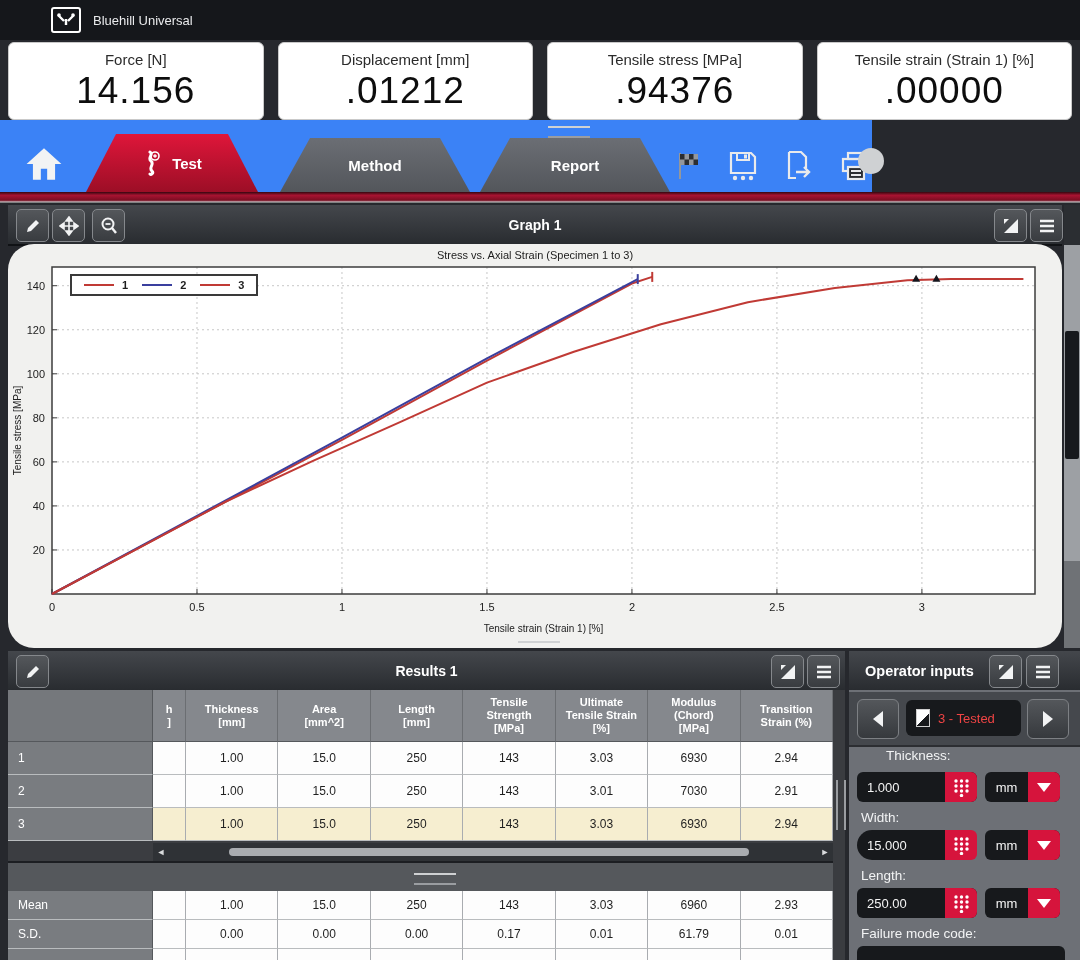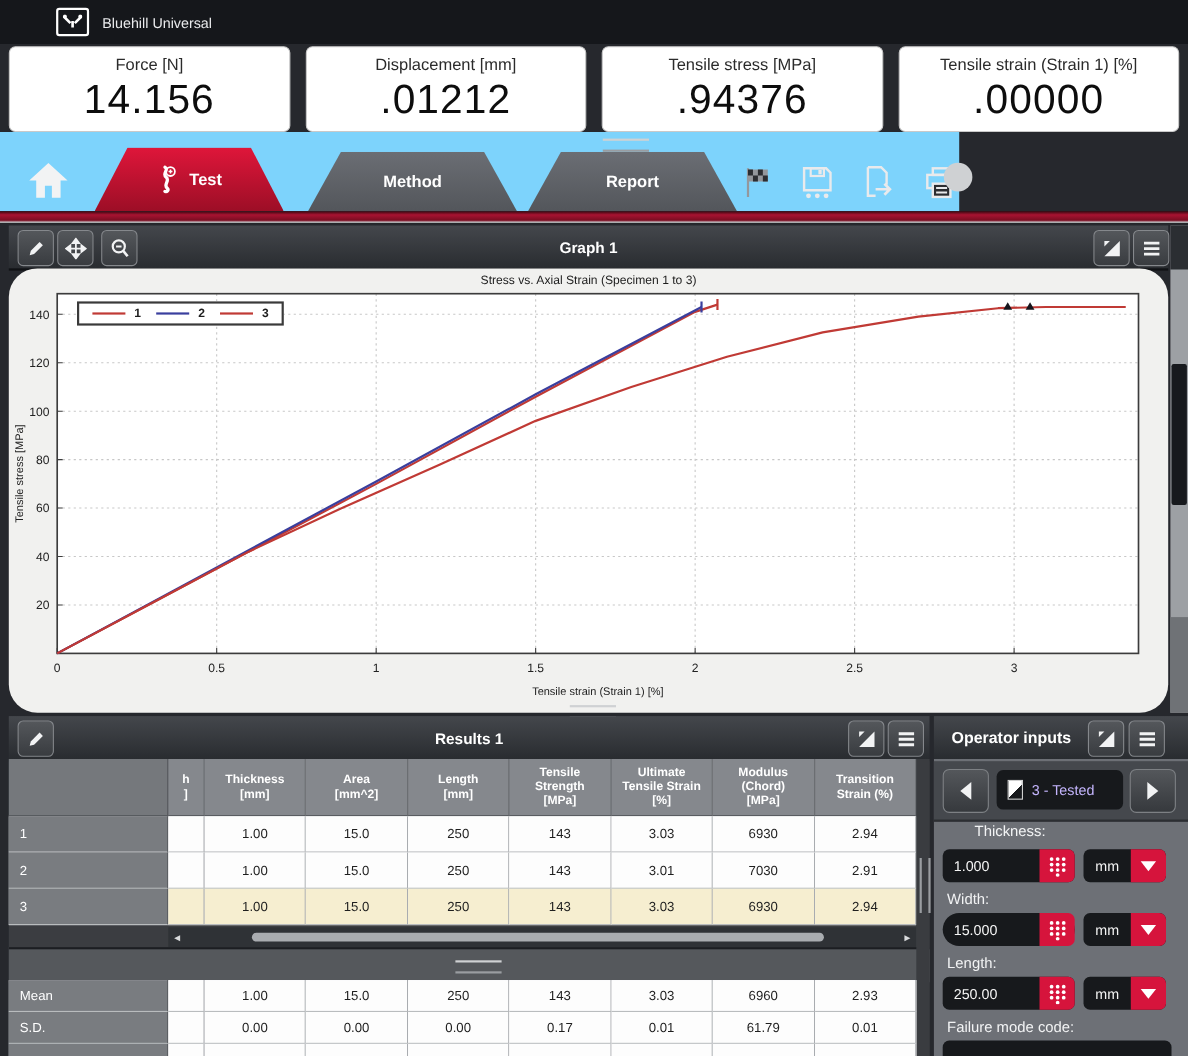--- a/index.html
+++ b/index.html
@@ -15,21 +15,21 @@
 
   
   #metrics{position:absolute;left:0;top:42px;width:1080px;height:78px;display:flex;
            gap:14px;padding:0 8px;box-sizing:border-box;}
   .metric{flex:1;background:#ffffff;border:1px solid #c9c9c9;border-radius:6px;
           display:flex;flex-direction:column;align-items:center;justify-content:center;}
   .metric-label{font-size:15px;color:#2b2b2b;line-height:20px;}
   .metric-value{font-size:37px;color:#0d0d0d;line-height:42px;letter-spacing:1px;}
 
   
-  #tabbar{position:absolute;left:0;top:120px;width:872px;height:72px;background:#7dd3fc;}
+  #tabbar{position:absolute;left:0;top:120px;width:872px;height:72px;background:#3b82f6;}
   #home-btn{position:absolute;left:22px;bottom:6px;width:44px;height:44px;display:flex;
             align-items:center;justify-content:center;}
   .tab{position:absolute;bottom:0;height:54px;display:flex;align-items:center;
        justify-content:center;gap:10px;color:#fff;font-weight:bold;font-size:15px;
        clip-path:polygon(30px 0,calc(100% - 30px) 0,100% 100%,0 100%);}
   .tab.active{height:58px;background:linear-gradient(#df163a,#9c0e26);}
   .tab.inactive{background:linear-gradient(#6b6e74,#53565b);}
   #toolbar-icons{position:absolute;right:0;bottom:10px;display:flex;align-items:center;gap:26px;}
   .grip-h{position:absolute;width:42px;height:8px;border-top:2px solid #cfd1d3;
           border-bottom:2px solid #9a9da1;}
@@ -94,21 +94,21 @@
   #spec-nav{position:absolute;left:849px;top:692px;width:231px;height:53px;background:#45484d;
             border-bottom:2px solid #2c2e32;}
   .navbtn{position:absolute;top:7px;width:40px;height:38px;border:1px solid #7d8084;
           border-radius:6px;background:linear-gradient(#54575b,#36393d);
           display:flex;align-items:center;justify-content:center;}
   #spec-field{position:absolute;left:57px;top:8px;width:115px;height:36px;background:#17191c;
               border-radius:6px;display:flex;align-items:center;gap:8px;padding-left:10px;
               box-sizing:border-box;}
   #spec-icon{width:12px;height:16px;background:linear-gradient(135deg,#ffffff 55%,#17191c 55%);
              border:1px solid #cfcfcf;}
-  #spec-value{color:#c4b5fd;font-size:13px;}
+  #spec-value{color:#ef4444;font-size:13px;}
   .op-label{position:absolute;left:12px;color:#f2f3f4;font-size:13.5px;}
   .op-input{position:absolute;left:8px;width:120px;height:30px;background:#17191c;border-radius:6px;
             display:flex;align-items:center;}
   .op-input-value{flex:1;color:#f4f4f4;font-size:13px;padding-left:10px;}
   .keypad-btn{width:32px;height:30px;background:#d6143c;border-radius:0 6px 6px 0;
               display:flex;align-items:center;justify-content:center;}
   .unit-box{position:absolute;left:136px;width:75px;height:30px;background:#17191c;border-radius:6px;
             display:flex;align-items:center;}
   .unit-label{flex:1;color:#f4f4f4;font-size:13px;text-align:center;}
   .unit-drop{width:32px;height:30px;background:#d6143c;border-radius:0 6px 6px 0;

